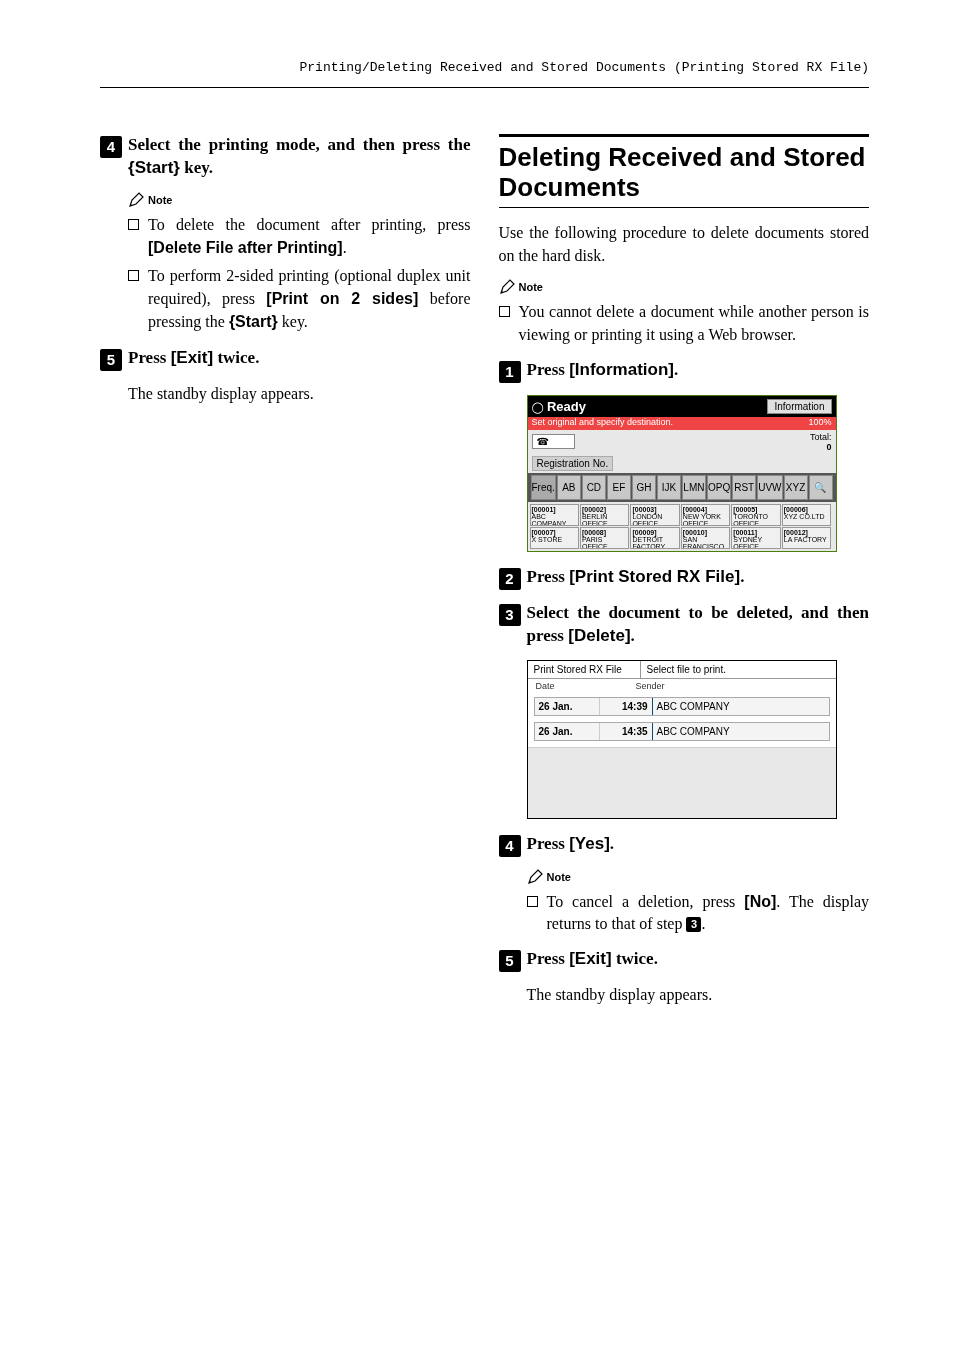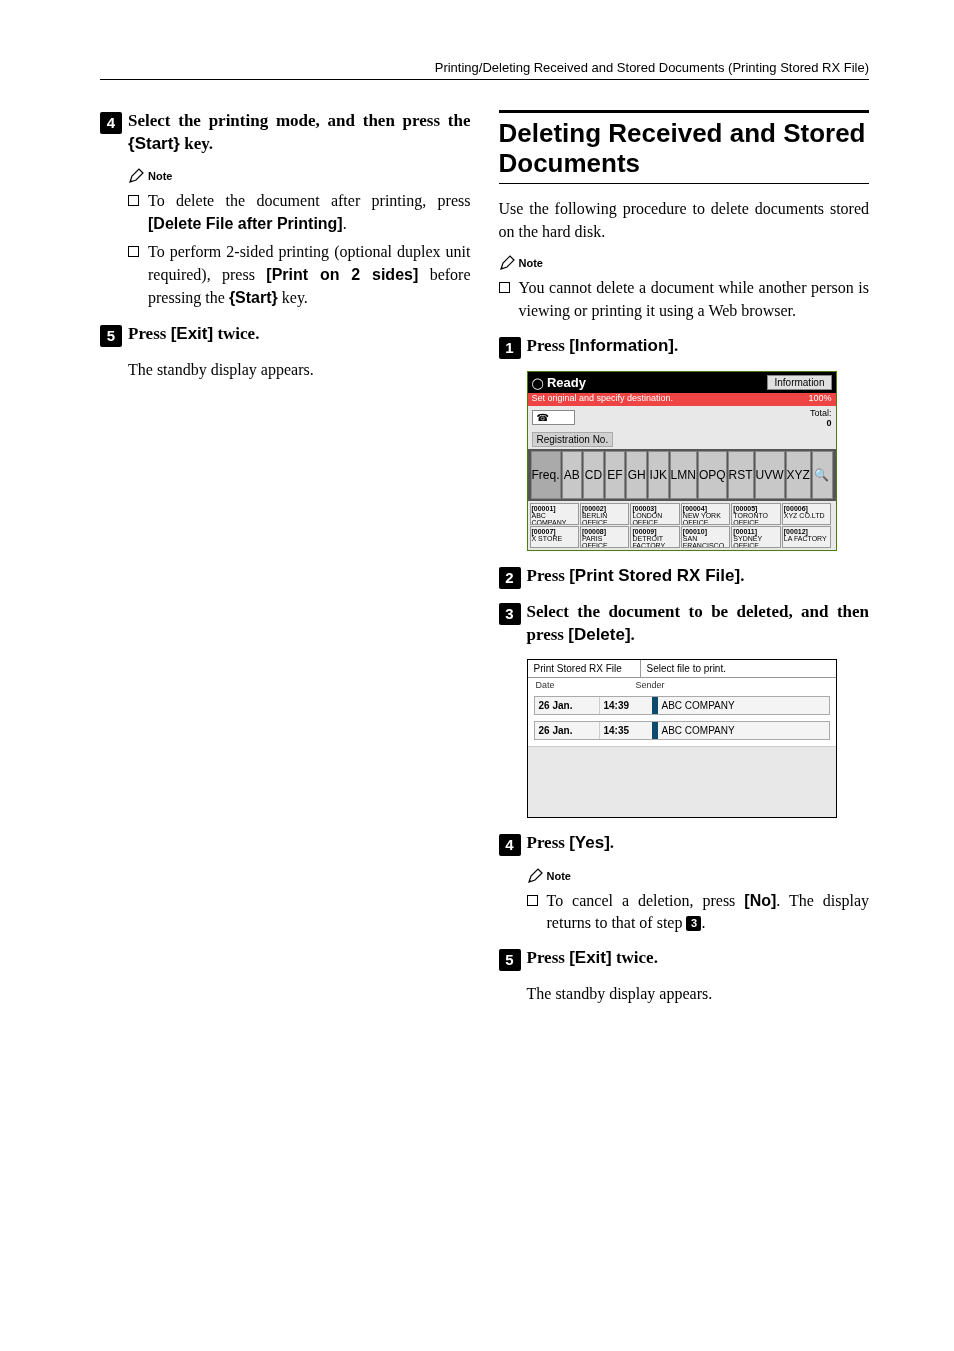--- a/index.html
+++ b/index.html
@@ -7,26 +7,26 @@
     padding: 0;
     font-family: "Times New Roman", serif;
     background: #fff;
     width: 954px;
   }
   .page {
     padding: 60px 85px 40px 100px;
     box-sizing: border-box;
   }
   .running-head {
-    font-family: Liberation Sans, sans-serif;
+    font-family: Liberation Mono, monospace;
     font-size: 13px;
     text-align: right;
     border-bottom: 1px solid #000;
-    padding-bottom: 4px;
-    margin-bottom: 30px;
+    padding-bottom: 12px;
+    margin-bottom: 46px;
   }
   .columns {
     display: flex;
     gap: 28px;
   }
   .col {
     width: 50%;
   }
   .step {
     margin-bottom: 12px;
@@ -184,22 +184,22 @@
     display:flex;
     gap:1px;
     padding:2px 3px;
     background:#555;
   }
   .shot-key {
     flex:1;
     background:#c8c8c8;
     border:1px solid #888;
     text-align:center;
-    font-size:12px;
-    padding:16px 0;
+    font-size:10px;
+    padding:6px 0;
   }
   .shot-key.freq { background:#aaa; }
   .shot-dests {
     display:flex;
     flex-wrap:wrap;
     gap:1px;
     padding:2px;
   }
   .dest {
     width: calc(16.6% - 1px);
@@ -229,21 +229,21 @@
     padding:3px 6px;
   }
   .s2-title { width:100px; border-right:1px solid #999; }
   .s2-row {
     display:flex;
     border:1px solid #aaa;
     margin:6px;
     background:#f4f4f4;
   }
   .s2-date { width:56px; padding:3px 4px; border-right:1px solid #ccc;}
-  .s2-time { width:44px; padding:3px 4px; border-right:6px solid #0c4a6e;}
+  .s2-time { width:44px; padding:3px 4px; border-right:1px solid #0c4a6e;text-align:right;}
   .s2-send { flex:1; padding:3px 4px;}
   .s2-hdr2 {
     display:flex;
     font-size:9px;
     color:#333;
     padding:2px 2px 0 2px;
   }
   .s2-gap { height:70px; background:#e8e8e8; border-top:1px solid #ccc;}
   .page { position:relative; }
   .page-num {

